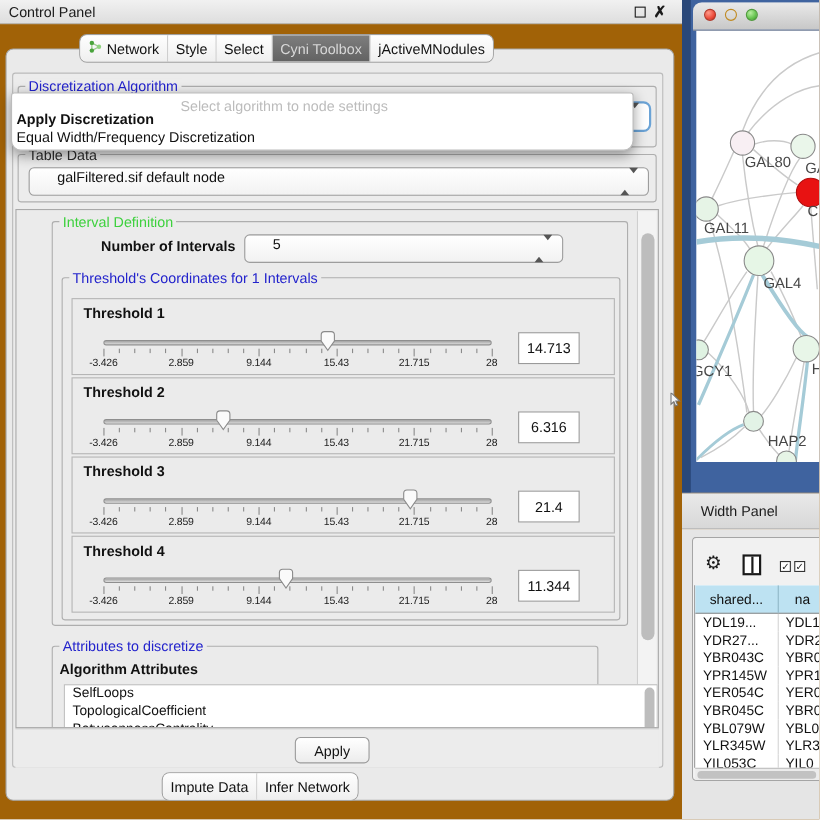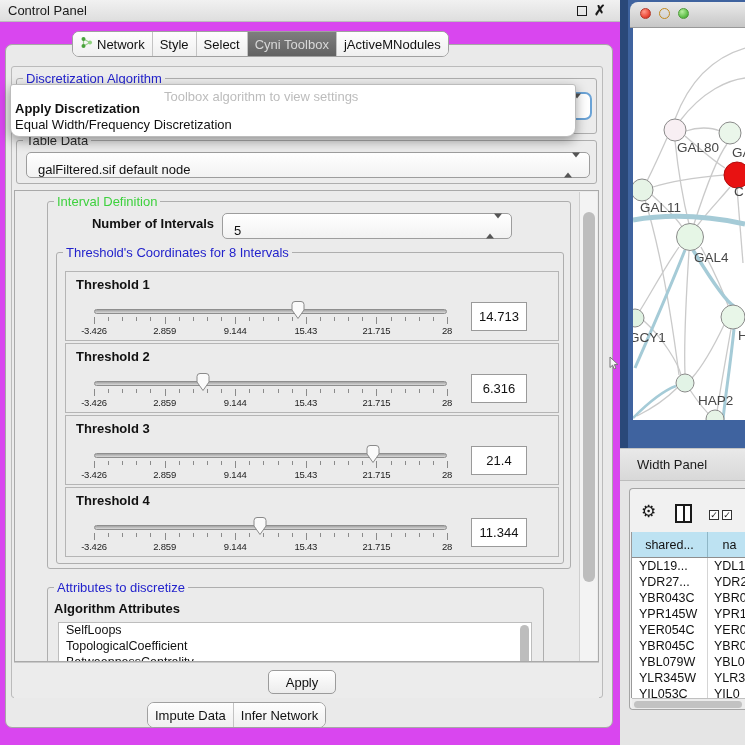--- a/index.html
+++ b/index.html
@@ -1,17 +1,17 @@
 <!DOCTYPE html>
 <html><head>
 <meta charset="utf-8">
 <style>
 *{box-sizing:border-box;margin:0;padding:0}
 html,body{background:#e9e9e9}
-#screen{position:relative;width:745px;height:745px;background:#d946ef;overflow:hidden;
+#screen{position:relative;width:745px;height:745px;background:#a16207;overflow:hidden;
   font-family:"Liberation Sans",sans-serif;color:#111;font-size:13px}
 .abs{position:absolute}
 
 
 #titlebar{left:0;top:0;width:620px;height:22px;background:linear-gradient(#f1f1f1,#dedede);border-bottom:1px solid #bdbdbd}
 #wtitle{left:8px;top:3px;font-size:13px;color:#1a1a1a}
 #floatbtn{left:577px;top:6px;width:10px;height:10px;border:1.5px solid #1a1a1a;background:transparent}
 #closebtn{left:594px;top:2px;font-size:14px;font-weight:bold;color:#1a1a1a}
 
 #outerpanel{left:5px;top:44px;width:608px;height:684px;border:1px solid #a7a7a7;border-radius:7px;background:#eaeaea}
@@ -25,21 +25,21 @@
 #tabbar{position:absolute;left:72px;top:31px}
 #bottomtabs{position:absolute;left:147px;top:702px}
 
 
 .fieldset{position:absolute;border:1px solid #aeaeae;border-radius:3px}
 .flabel{position:absolute;top:-8px;left:6px;padding:0 3px;font-size:13px;background:#ececec;white-space:nowrap}
 .lbl-blue{color:#2323cc}.lbl-green{color:#3ed13e}.lbl-dark{color:#2b2b2b}
 .bg-light .flabel{background:#ebebeb}
 
 
-.combo{position:absolute;background:linear-gradient(#ffffff,#f2f2f2);border:1px solid #9d9d9d;border-radius:5px;display:flex;align-items:flex-end;padding:0 11px;font-size:13px}
+.combo{position:absolute;background:linear-gradient(#ffffff,#f2f2f2);border:1px solid #9d9d9d;border-radius:5px;display:flex;align-items:flex-start;padding:0 25px;font-size:13px}
 .spin{position:absolute;right:9px;top:50%;transform:translateY(-50%)}
 .spin .up{width:0;height:0;border-left:4px solid transparent;border-right:4px solid transparent;border-bottom:5px solid #555;margin-bottom:2px}
 .spin .dn{width:0;height:0;border-left:4px solid transparent;border-right:4px solid transparent;border-top:5px solid #555}
 
 
 #algocombo{left:24px;top:92px;width:568px;height:28px;background:#fff;border:2px solid #6ba3d6;border-radius:7px;z-index:2}
 
 
 #popup{left:10px;top:84px;width:566px;height:53px;background:#fff;border:1px solid #bcbcbc;border-radius:3px 3px 9px 9px;box-shadow:0 4px 12px rgba(0,0,0,.38);z-index:10}
 #popup .ph{position:absolute;left:153px;top:4px;color:#bcbcbc;font-size:13px}
@@ -55,21 +55,21 @@
 .tbox{position:absolute;left:8px;width:494px;height:70px;border:1px solid #b5b5b5;background:#ebebeb}
 .ttitle{position:absolute;left:10px;top:5px;font-weight:bold;font-size:13px}
 .track{position:absolute;left:28px;top:37px;width:353px;height:5px;border:1px solid #8e8e8e;border-radius:3px;background:linear-gradient(#a2a2a2,#dadada)}
 .thumb{position:absolute;top:28px;width:16px;height:20px}
 .tick{position:absolute;top:45px;width:1px;height:4px;background:#8a8a8a}
 .tick.major{height:7px}
 .ticklab{position:absolute;top:53px;transform:translateX(-50%);font-size:9.5px;font-weight:normal;color:#222;letter-spacing:-0.2px}
 .valuebox{position:absolute;left:405px;top:30px;width:56px;height:29px;background:#fff;border:1px solid #9a9a9a;display:flex;align-items:center;justify-content:center;font-size:13px}
 
 
-#attrlist{position:absolute;left:10px;top:34px;width:474px;height:41px;background:#fff;border:1px solid #bdbdbd;overflow:hidden;font-size:12.5px}
+#attrlist{position:absolute;left:10px;top:34px;width:540px;height:41px;background:#fff;border:1px solid #bdbdbd;overflow:hidden;font-size:12.5px}
 #attrlist .item{padding-left:7px;line-height:15.8px;white-space:nowrap}
 #attrthumb{position:absolute;right:2px;top:2px;width:9px;height:40px;border-radius:5px;background:#bdbdbd}
 
 
 #applybar{left:14px;top:662px;width:585px;height:36px;background:#ececec;border-top:1px solid #c9c9c9}
 #applybtn{left:268px;top:670px;width:68px;height:24px;border:1px solid #9b9b9b;border-radius:5px;background:linear-gradient(#ffffff,#ececec);display:flex;align-items:center;justify-content:center;font-size:13px}
 
 
 #desktop{left:620px;top:0;width:125px;height:448px;background:#3f639f}
 #desktopedge{left:620px;top:0;width:8px;height:448px;background:#2a4879}
@@ -136,21 +136,21 @@
   <div class="abs" id="innerpanel"></div>
 
   <div class="fieldset" id="algogroup" style="left:16px;top:78px;width:581px;height:56px">
     <span class="flabel lbl-blue">Discretization Algorithm</span>
   </div>
   <div class="abs" id="algocombo">
     <span class="spin"><span class="up"></span><span class="dn"></span></span>
   </div>
 
   <div class="abs" id="popup">
-    <div class="ph">Toolbox algorithm to view settings</div>
+    <div class="ph">Select algorithm to node settings</div>
     <div id="popup-opts">
         <div class="opt b" style="top: 16px;">Apply Discretization</div>
         <div class="opt" style="top: 32px;">Equal Width/Frequency Discretization</div>
       </div>
   </div>
 
   <div class="fieldset" style="left:16px;top:140px;width:581px;height:44px">
     <span class="flabel lbl-dark">Table Data</span>
   </div>
   <div class="combo" style="left:26px;top:152px;width:564px;height:26px">
@@ -166,21 +166,21 @@
     <div class="fieldset bg-light" style="left:32px;top:10px;width:524px;height:368px">
       <span class="flabel lbl-green">Interval Definition</span>
 
       <div style="position:absolute;left:20px;top:14px;width:146px;text-align:right;font-weight:bold;font-size:13px">Number of Intervals</div>
       <div class="combo" style="left:174px;top:11px;width:290px;height:26px">
         <span>5</span>
         <span class="spin"><span class="up"></span><span class="dn"></span></span>
       </div>
 
       <div class="fieldset bg-light" id="threshgroup" style="left:8px;top:50px;width:508px;height:312px">
-        <span class="flabel lbl-blue">Threshold's Coordinates for 8 Intervals</span>
+        <span class="flabel lbl-blue">Threshold's Coordinates for 1 Intervals</span>
 
       <div class="tbox" style="top: 18px;">
             <div class="ttitle">Threshold 1</div>
             <div class="track"></div>
             <div class="tick major" style="left: 28px;"></div>
             <div class="tick" style="left: 42.12px;"></div>
             <div class="tick" style="left: 56.24px;"></div>
             <div class="tick" style="left: 70.36px;"></div>
             <div class="tick" style="left: 84.48px;"></div>
             <div class="tick major" style="left: 98.6px;"></div>

